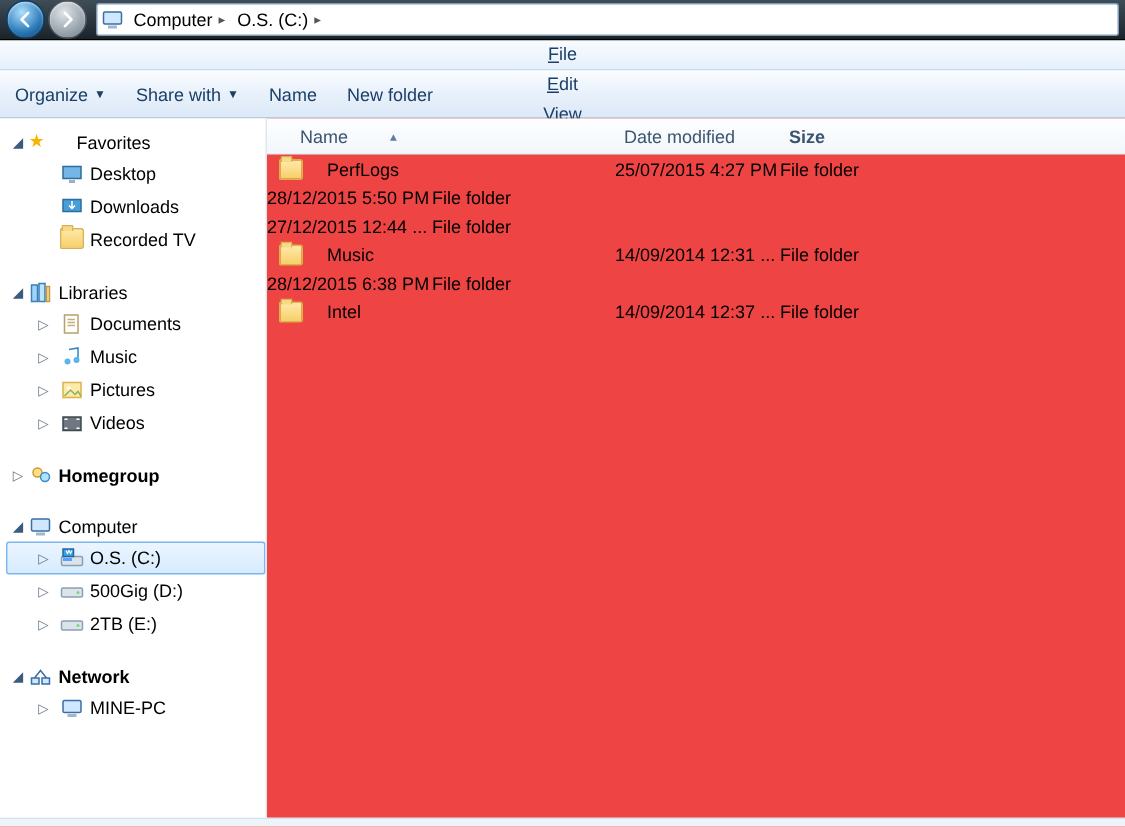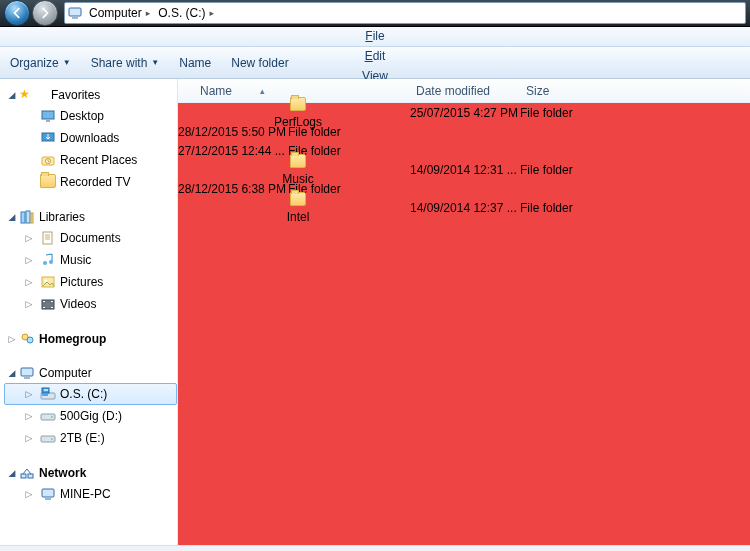--- a/index.html
+++ b/index.html
@@ -28,24 +28,24 @@
 .navitm { display: flex; align-items: center; padding: 2px 2px 2px 18px; color: #000; gap: 4px; border: 1px solid transparent; border-radius: 2px; }
 .navitm.sel { background: linear-gradient(to bottom, #ecf5ff, #d6ecff); border: 1px solid #7bb6ef; }
 .ic16 { width: 16px; height: 16px; flex-shrink: 0; }
 .star { color: #f7b500; }
 #list { flex: 1; background: #ef4444; }
 #colhdr { height: 24px; display: flex; align-items: center; border-bottom: 1px solid #e6eef7; background: linear-gradient(to bottom, #fdfefe, #f2f7fc); color: #3b5570; }
 .col { padding: 0 8px 0 6px; border-right: 1px solid transparent; display: flex; align-items: center; height: 100%; }
 .c-name { width: 232px; padding-left: 22px; display: flex; align-items: center; }
 .c-date { width: 110px; }
 .c-type { width: 104px; }
-.c-size { width: 70px; }
+.c-size { width: 70px; font-weight: bold; }
 .sortarr { margin-left: 28px; color: #5b7da3; font-size: 9px; }
 .row { height: 19px; display: flex; align-items: center; color: #000; }
-.row .c-name { display: flex; align-items: center; gap: 4px; padding-left: 8px; flex-direction: column; }
+.row .c-name { display: flex; align-items: center; gap: 16px; padding-left: 8px; }
 .fldicon { width: 16px; height: 14px; background: linear-gradient(to bottom, #ffe9a8, #f7cf6a); border: 1px solid #d9b24a; border-radius: 1px 2px 2px 1px; position: relative; }
 .fldicon::before { content: ""; position: absolute; top: -3px; left: 0; width: 6px; height: 3px; background: #f6d98a; border: 1px solid #d9b24a; border-bottom: none; border-radius: 1px 1px 0 0; }
 #footer { height: 6px; background: #eef3f9; border-top: 1px solid #d6e1ec; }
 </style>
 </head>
 <body>
 
 <div id="titlebar">
   <div id="navbtns">
     <div class="navcircle">
@@ -118,29 +118,20 @@
           <div class="navitm">
             <span class="tri"></span>
             <span class="ic16"><svg class="ic16" viewBox="0 0 16 16">
                 <rect x="2" y="3" width="12" height="8" fill="#4a9ed8" stroke="#2a6ea0"></rect>
                 <path d="M8 4v5M6 7l2 2 2-2" stroke="#fff" fill="none"></path>
               </svg></span>
             <span>Downloads</span>
           </div>
           <div class="navitm">
             <span class="tri"></span>
-            <span class="ic16"><svg class="ic16" viewBox="0 0 16 16">
-                <rect x="2" y="5" width="12" height="8" rx="1" fill="#ffe9a8" stroke="#d9b24a"></rect>
-                <circle cx="8" cy="9" r="2.5" fill="#fff" stroke="#c79a3e"></circle>
-                <path d="M8 7.5V9l1 1" stroke="#c79a3e" fill="none"></path>
-              </svg></span>
-            <span>Recent Places</span>
-          </div>
-          <div class="navitm">
-            <span class="tri"></span>
             <span class="ic16">
               <div class="fldicon"></div>
             </span>
             <span>Recorded TV</span>
           </div>
         </div>
     </div>
 
     <div class="navgrp">
       <div class="navhdr">

